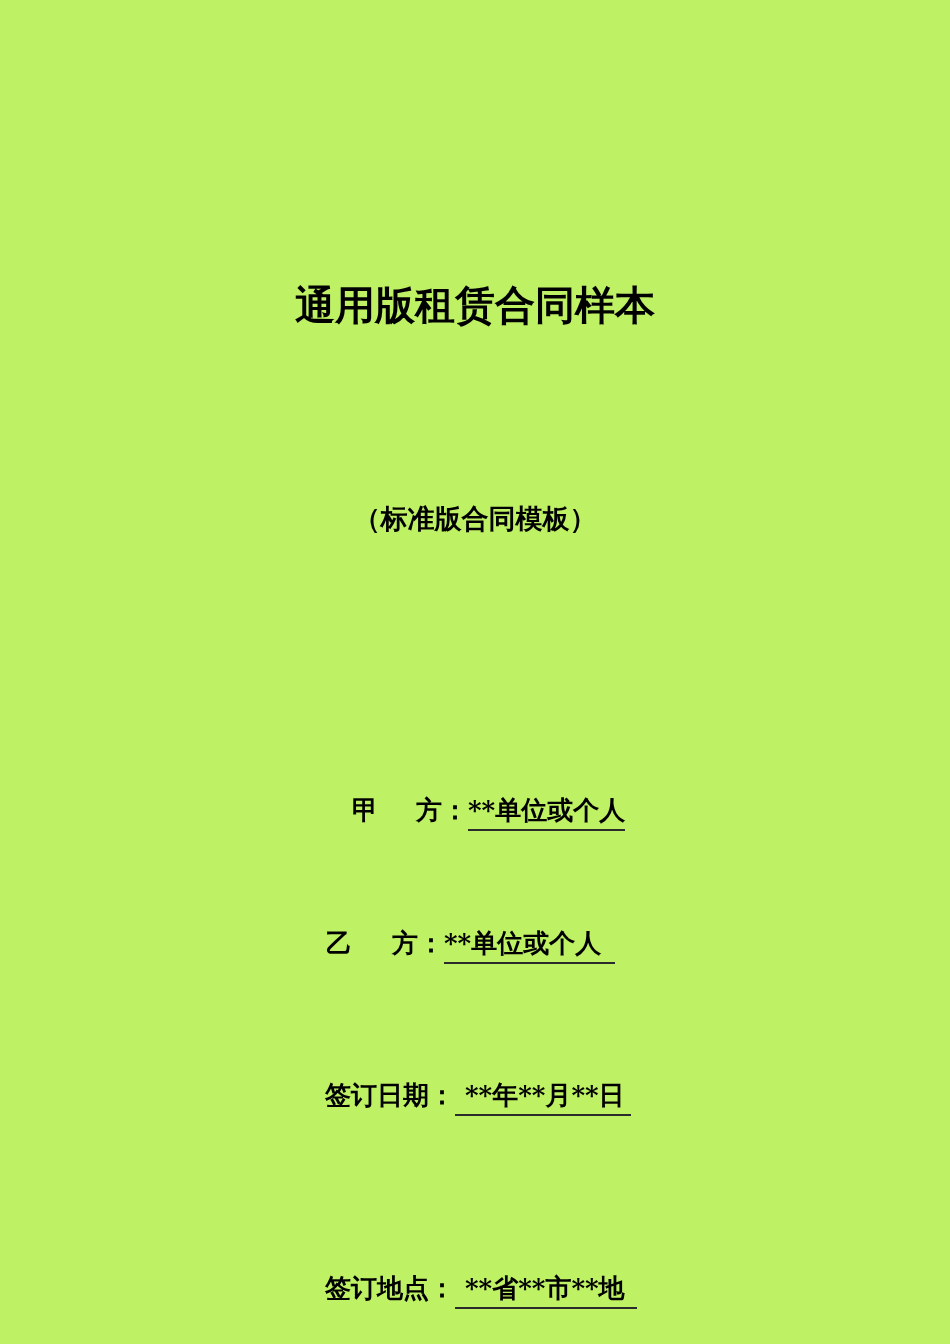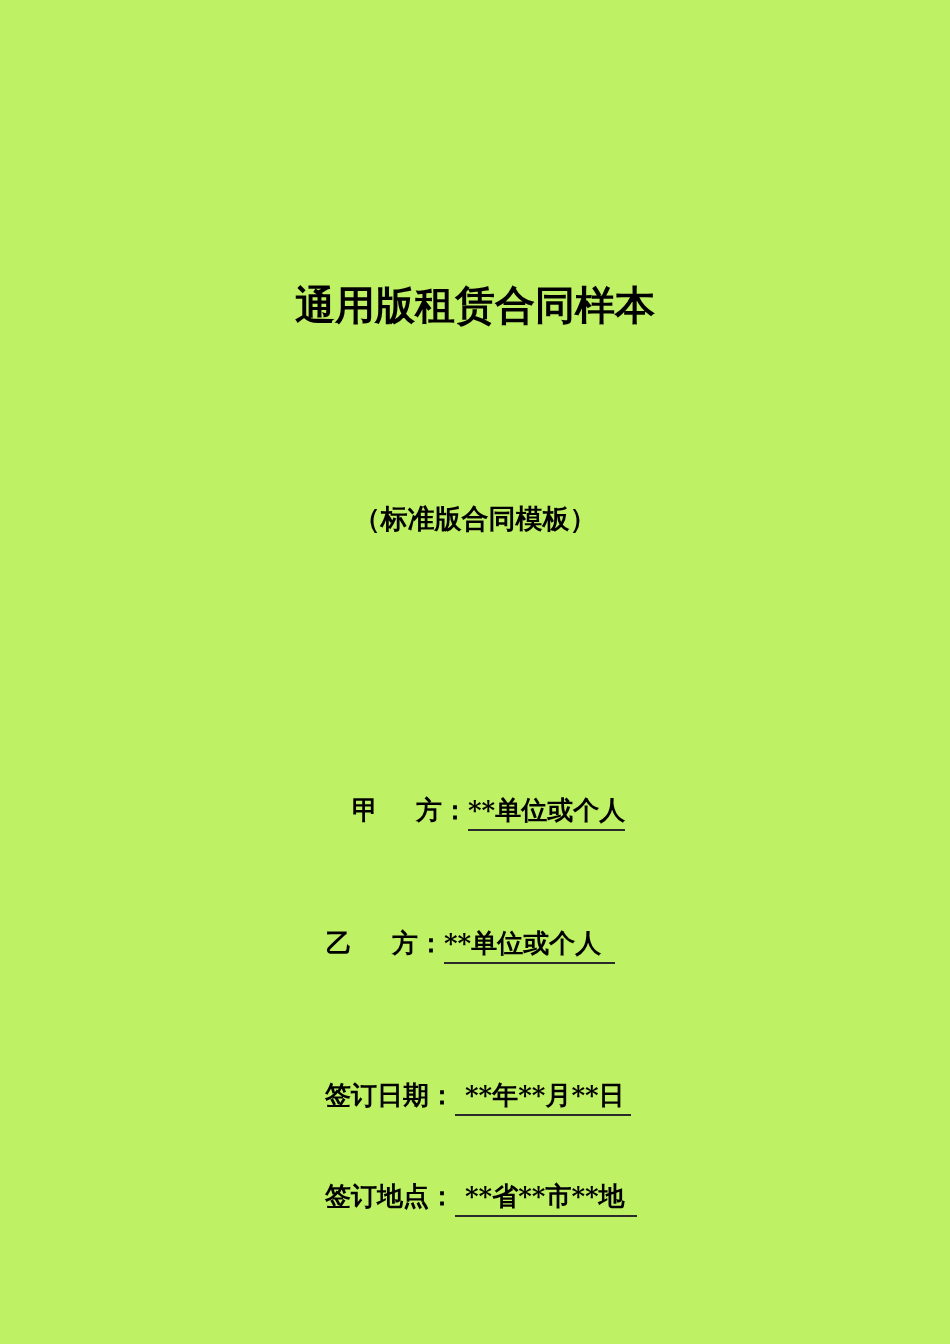--- a/index.html
+++ b/index.html
@@ -41,21 +41,21 @@
   .line {
     position: absolute;
     font-size: 26px;
     font-weight: bold;
     line-height: 1.25;
     white-space: nowrap;
   }
   .party-row-a { top: 794px; left: 352px; }
   .party-row-b { top: 927px; left: 326px; text-align: right; }
   .date-row    { top: 1079px; left: 325px; }
-  .place-row   { top: 1180px; left: 325px; }
+  .place-row   { top: 1272px; left: 325px; }
   .gap-a { display: inline-block; width: 38px; }
   .gap-b { display: inline-block; width: 40px; }
   .blank {
     display: inline-block;
     border-bottom: 2px solid #2b2b2b;
     padding-bottom: 2px;
   }
   .blank.pad-right   { padding-right: 14px; }
   .blank.pad-both    { padding-left: 10px; padding-right: 6px; text-align: right; }
   .blank.pad-both-lg { padding-left: 10px; padding-right: 12px; }

